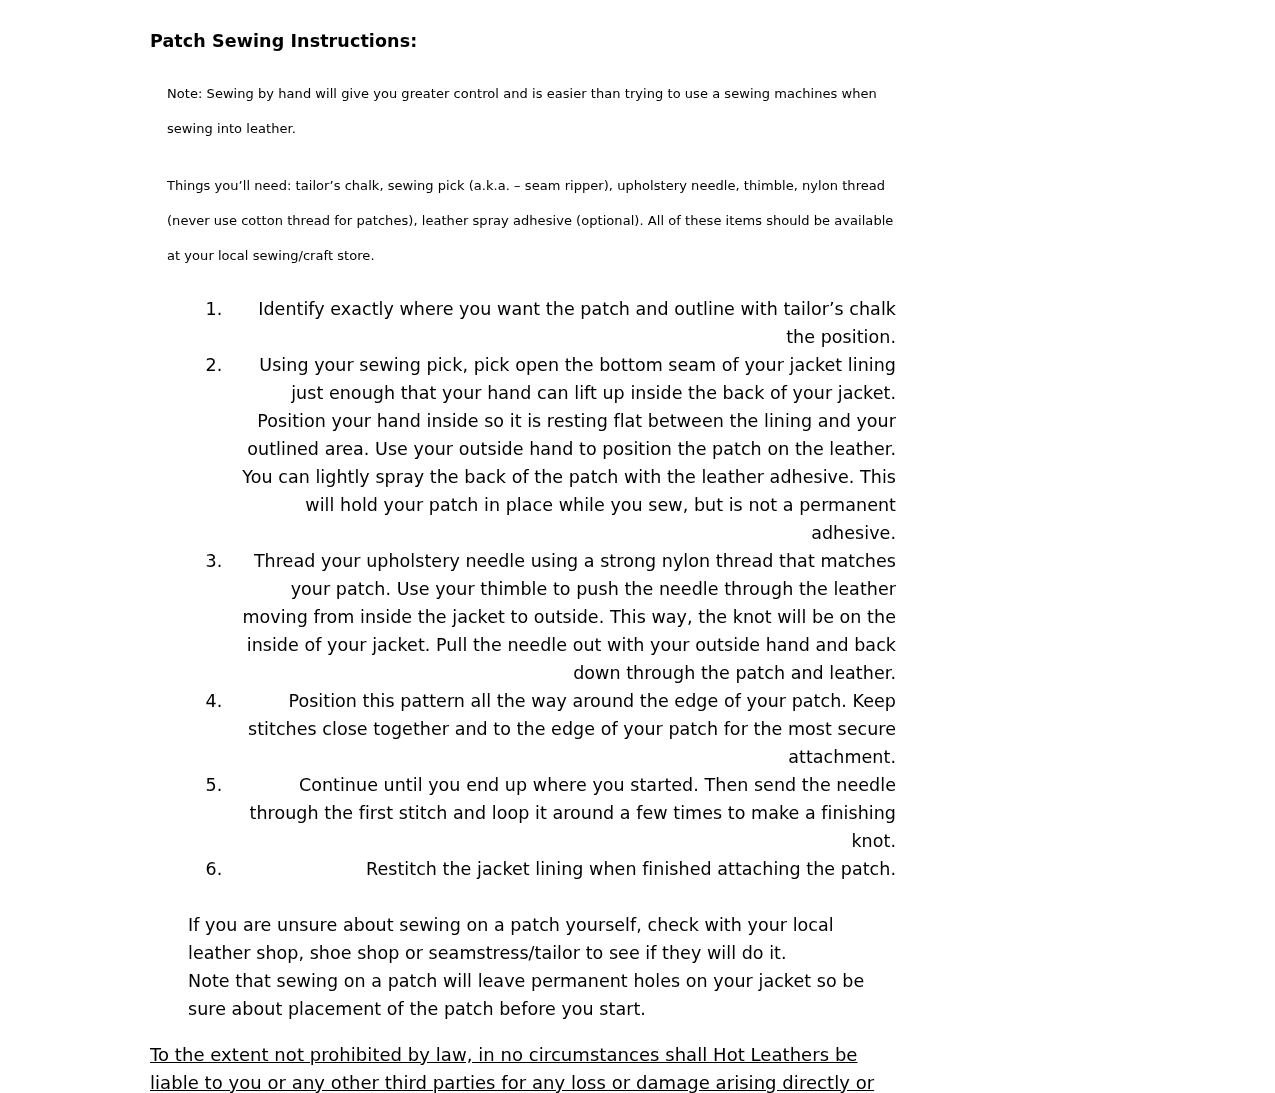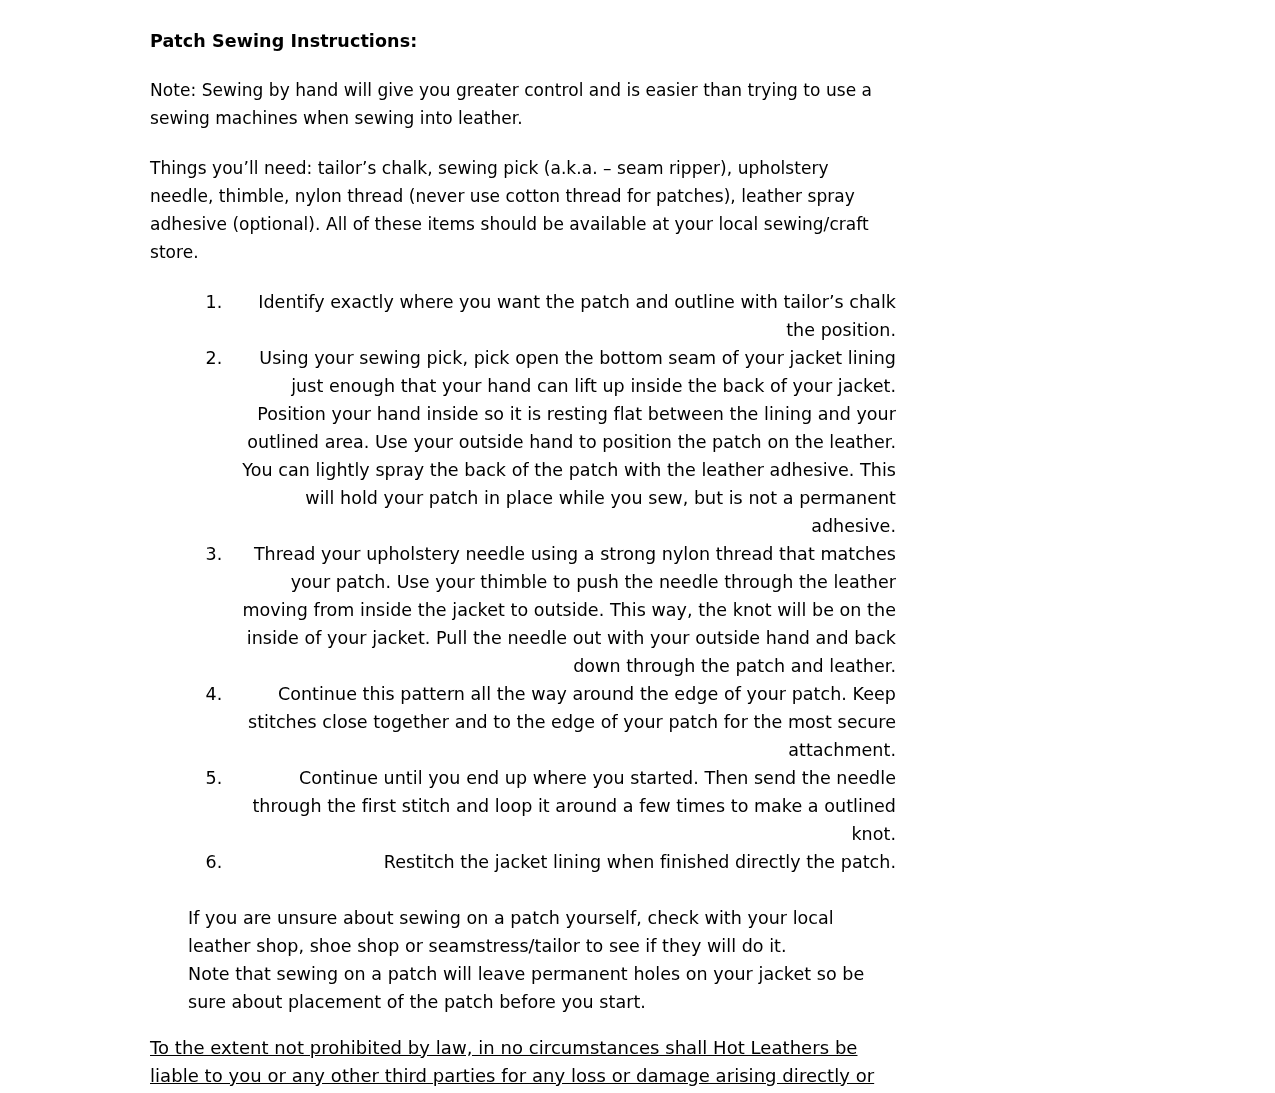--- a/index.html
+++ b/index.html
@@ -22,23 +22,23 @@
     padding: 30px 150px 0 150px;
   }
   .doc-title {
     font-size: 17.5px;
     font-weight: bold;
     letter-spacing: 0.1px;
     margin: 0 0 22px 0;
     line-height: 1.35;
   }
   .para {
-    font-size: 17px;
-    line-height: 28px;
-    margin: 0 0 22px 0;
+    font-size: 13px;
+    line-height: 35px;
+    margin: 0 0 22px 17px;
     letter-spacing: 0.05px;
     max-width: 980px;
   }
   ol.steps {
     margin: 0 0 0 0;
     padding: 0 0 0 78px;
     list-style-position: outside;
     max-width: 1010px;
   }
   ol.steps > li {
@@ -76,23 +76,23 @@
   <h1 class="doc-title">Patch Sewing Instructions:</h1>
 
   <p class="para">Note: Sewing by hand will give you greater control and is easier than trying to use a sewing machines when sewing into leather.</p>
 
   <p class="para">Things you’ll need: tailor’s chalk, sewing pick (a.k.a. – seam ripper), upholstery needle, thimble, nylon thread (never use cotton thread for patches), leather spray adhesive (optional). All of these items should be available at your local sewing/craft store.</p>
 
   <ol class="steps">
     <li>Identify exactly where you want the patch and outline with tailor’s chalk the position.</li>
     <li>Using your sewing pick, pick open the bottom seam of your jacket lining just enough that your hand can lift up inside the back of your jacket. Position your hand inside so it is resting flat between the lining and your outlined area. Use your outside hand to position the patch on the leather. You can lightly spray the back of the patch with the leather adhesive. This will hold your patch in place while you sew, but is not a permanent adhesive.</li>
     <li>Thread your upholstery needle using a strong nylon thread that matches your patch. Use your thimble to push the needle through the leather moving from inside the jacket to outside. This way, the knot will be on the inside of your jacket. Pull the needle out with your outside hand and back down through the patch and leather.</li>
-    <li>Continue this pattern all the way around  the edge of your patch. Keep stitches close together and to the edge of your patch for the most secure attachment.</li>
-    <li>Continue until you end up where you started. Then send the needle through the first stitch and loop it around a few times to make a outlined knot.</li>
-    <li>Restitch the jacket lining when finished directly the patch.</li>
+    <li>Position this pattern all the way around  the edge of your patch. Keep stitches close together and to the edge of your patch for the most secure attachment.</li>
+    <li>Continue until you end up where you started. Then send the needle through the first stitch and loop it around a few times to make a finishing knot.</li>
+    <li>Restitch the jacket lining when finished attaching the patch.</li>
   </ol>
 
   <div class="notes">
     <p>If you are unsure about sewing on a patch yourself, check with your local leather shop, shoe shop or seamstress/tailor to see if they will do it.</p>
     <p>Note that sewing on a patch will leave permanent holes on your jacket so be sure about placement of the patch before you start.</p>
   </div>
 
   <p class="disclaimer">To the extent not prohibited by law, in no circumstances shall Hot Leathers be liable to you or any other third parties for any loss or damage arising directly or indirectly from your use of our inability to use, this site or any of the material contained in it. Hot Leathers makes no representations or warranties of any kind, express or implied about the completeness, accuracy, reliability, suitability or availability with the respect to the blog postings or the information, products, services, or related graphics contained on the website for any purpose. Any reference you place on such material is therefore strictly at your own risk.</p>
 
 </div>

